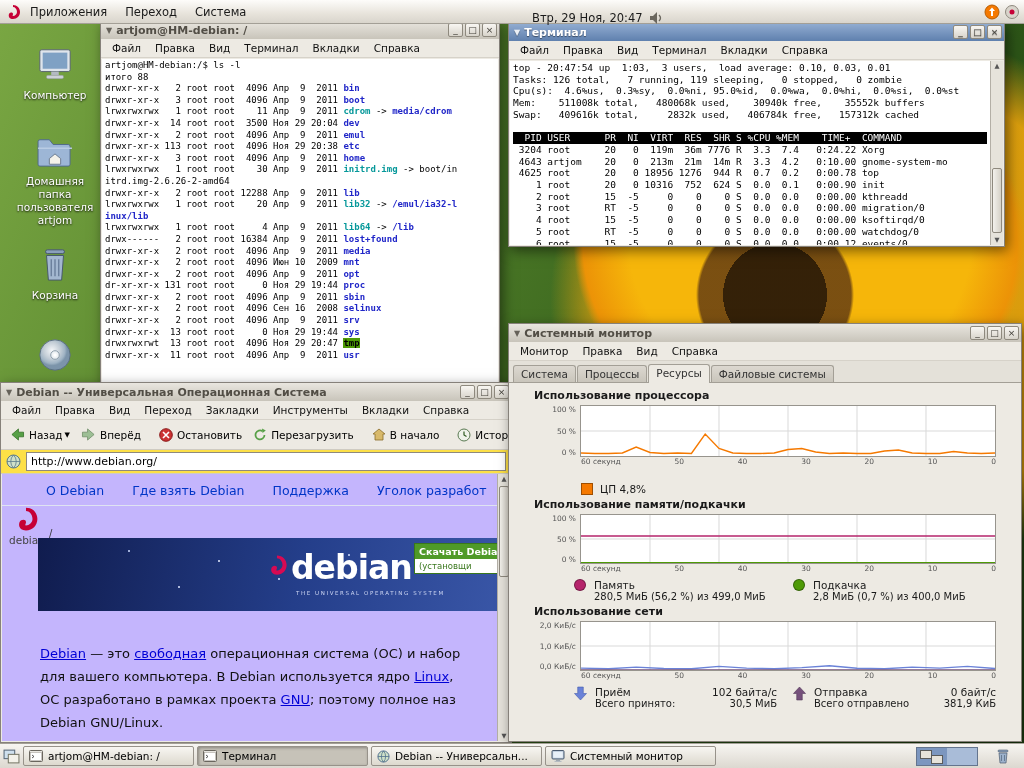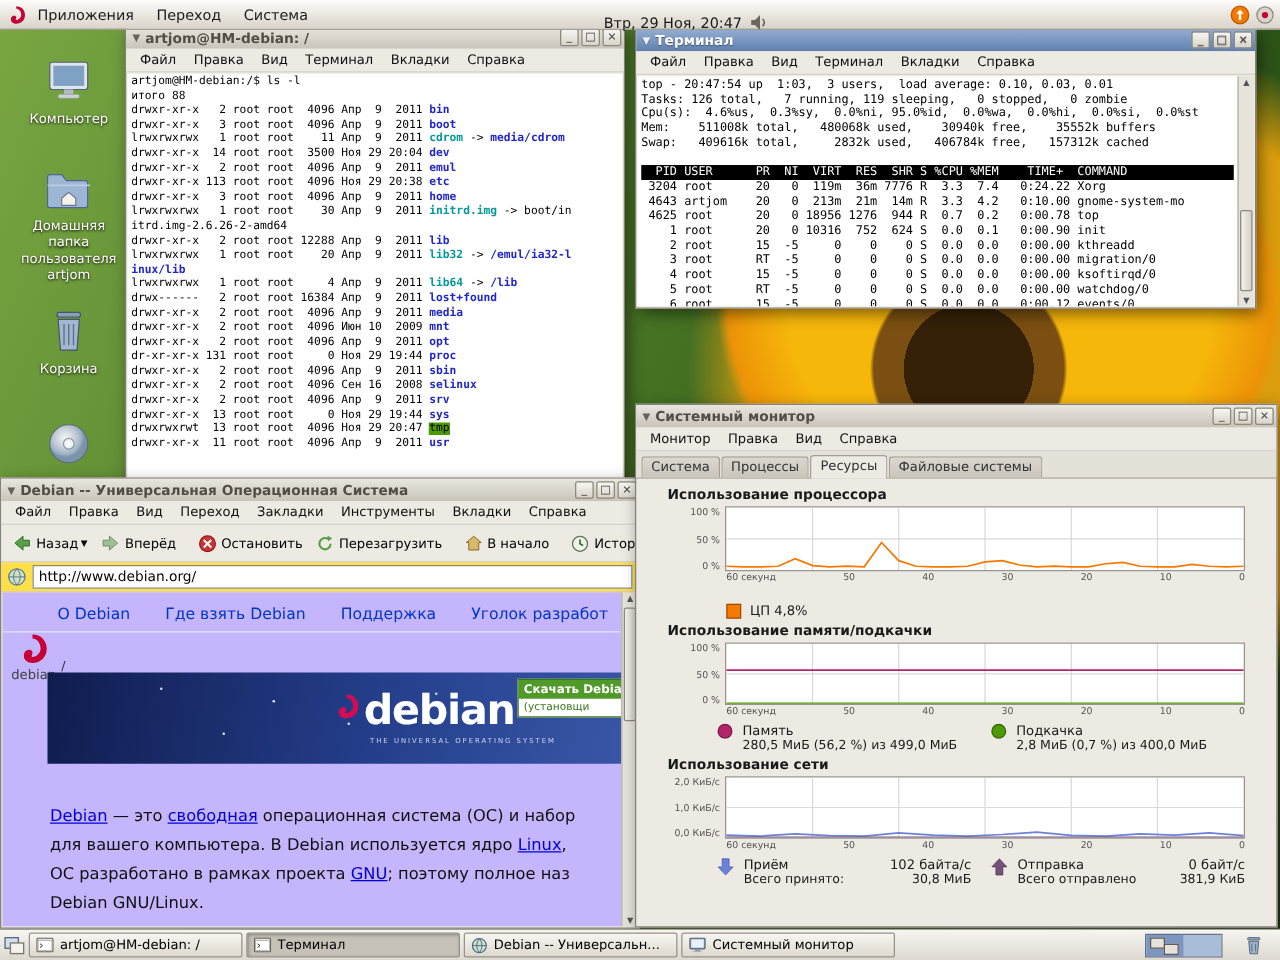--- a/index.html
+++ b/index.html
@@ -11,21 +11,21 @@
       radial-gradient(circle at 775px 295px, rgba(46,28,8,.97) 0 52px, rgba(116,74,18,.95) 52px 76px, rgba(190,120,20,0) 79px),
       radial-gradient(ellipse 310px 265px at 800px 245px, #f6b60a 0 55%, #ec9307 70%, rgba(237,146,7,0) 73%),
       radial-gradient(ellipse 430px 390px at 860px 300px, rgba(243,168,12,.88) 0 58%, rgba(243,168,12,0) 72%),
       linear-gradient(115deg,#7aa743 0%,#4e7c28 38%,#2e5718 72%,#1d3c10 100%)}
   
   .top-panel{position:absolute;top:0;left:0;right:0;height:24px;z-index:40;
     background:linear-gradient(#fdfcfa,#e7e3db 60%,#d9d5cc);border-bottom:1px solid #a39f96;
     display:flex;align-items:center;font-size:11.5px;color:#1a1a1a}
   .panel-menus{display:flex;height:100%;align-items:stretch}
   .panel-menus .menu-item{padding:0 9px;display:flex;align-items:center;cursor:default}
-  .panel-clock{position:absolute;left:483px;top:0;height:36px;display:flex;align-items:center;gap:6px}
+  .panel-clock{position:absolute;left:532px;top:0;height:36px;display:flex;align-items:center;gap:6px}
   .panel-tray{position:absolute;right:4px;top:0;height:24px;display:flex;align-items:center;gap:4px}
   .taskbar{position:absolute;left:0;right:0;bottom:0;height:25px;z-index:40;
     background:linear-gradient(#f7f5f1,#dcd8d0);border-top:1px solid #a39f96;
     display:flex;align-items:center;gap:3px;padding:0 3px}
   .task-btn{width:171px;height:20px;display:flex;align-items:center;gap:5px;padding:0 5px;
     border:1px solid #97928a;border-radius:2px;background:linear-gradient(#f8f6f2,#ddd9ce);
     font-size:10.5px;white-space:nowrap;overflow:hidden}
   .task-btn.active{background:#c6c2b8;box-shadow:inset 1px 1px 3px rgba(0,0,0,.3)}
   .task-btn .lbl{overflow:hidden;text-overflow:ellipsis}
   .ws-switch{margin-left:auto;display:flex;border:1px solid #64748e;height:19px}
@@ -50,21 +50,21 @@
   .menubar .menu-item{padding:1px 7px}
   
   .term-body{position:absolute;left:1px;right:1px;top:38px;bottom:1px;background:#fff;overflow:hidden;
     font-family:"DejaVu Sans Mono",monospace;padding:1px 3px;color:#000}
   .tline{white-space:pre}
   #win-terminal1 .term-body{font-size:9px;line-height:11.6px}
   #win-terminal2 .term-body{font-size:9.5px;line-height:11.7px;right:14px}
   .seg-p{color:#000}
   .seg-d{color:#2026c8;font-weight:bold}
   .seg-l{color:#06989a;font-weight:bold}
-  .seg-g{background:#4e9a06;color:#000;font-weight:normal}
+  .seg-g{background:#4e9a06;color:#000;font-weight:bold}
   .seg-h{background:#000;color:#fff;display:inline-block;min-width:100%}
   .scrollbar{position:absolute;top:38px;bottom:1px;right:1px;width:13px;background:#e6e3db;border-left:1px solid #b3afa6;
     font-size:6.5px;color:#555;text-align:center}
   .sb-up{position:absolute;top:1px;left:0;right:0}
   .sb-dn{position:absolute;bottom:1px;left:0;right:0}
   .sb-thumb{position:absolute;left:1px;right:1px;border:1px solid #8e897e;border-radius:2px;background:linear-gradient(90deg,#f3f1ec,#d5d1c7)}
   
   .tabbar{height:22px;display:flex;align-items:flex-end;gap:1px;padding:2px 4px 0;background:#e4e1d9;border-bottom:1px solid #a39f96}
   .tab{padding:2px 7px;font-size:10.5px;color:#333;border:1px solid #a39f96;border-bottom:none;border-radius:3px 3px 0 0;
     background:linear-gradient(#dcd8d0,#c9c5bb)}
@@ -418,21 +418,21 @@
           <svg width="13" height="15" viewBox="0 0 14 16">
             <path id="arr-recv" d="M4 1 h6 v7 h3.5 L7 15 L0.5 8 H4 Z" fill="#6a82d8" stroke="#3d56a8" stroke-width=".6"></path>
           </svg>
           <div class="leg-lines">
             <div class="leg-row">
                 <span>Приём</span>
                 <span>102 байта/с</span>
               </div>
             <div class="leg-row leg-sub">
                 <span>Всего принято:</span>
-                <span>30,8 МиБ</span>
+                <span>30,5 МиБ</span>
               </div>
           </div>
         </div>
         <div class="leg-item">
           <svg width="13" height="15" viewBox="0 0 14 16">
             <path id="arr-sent" d="M7 1 L13.5 8 H10 v7 H4 V8 H0.5 Z" fill="#75507b" stroke="#4d3353" stroke-width=".6"></path>
           </svg>
           <div class="leg-lines">
             <div class="leg-row">
                 <span>Отправка</span>

